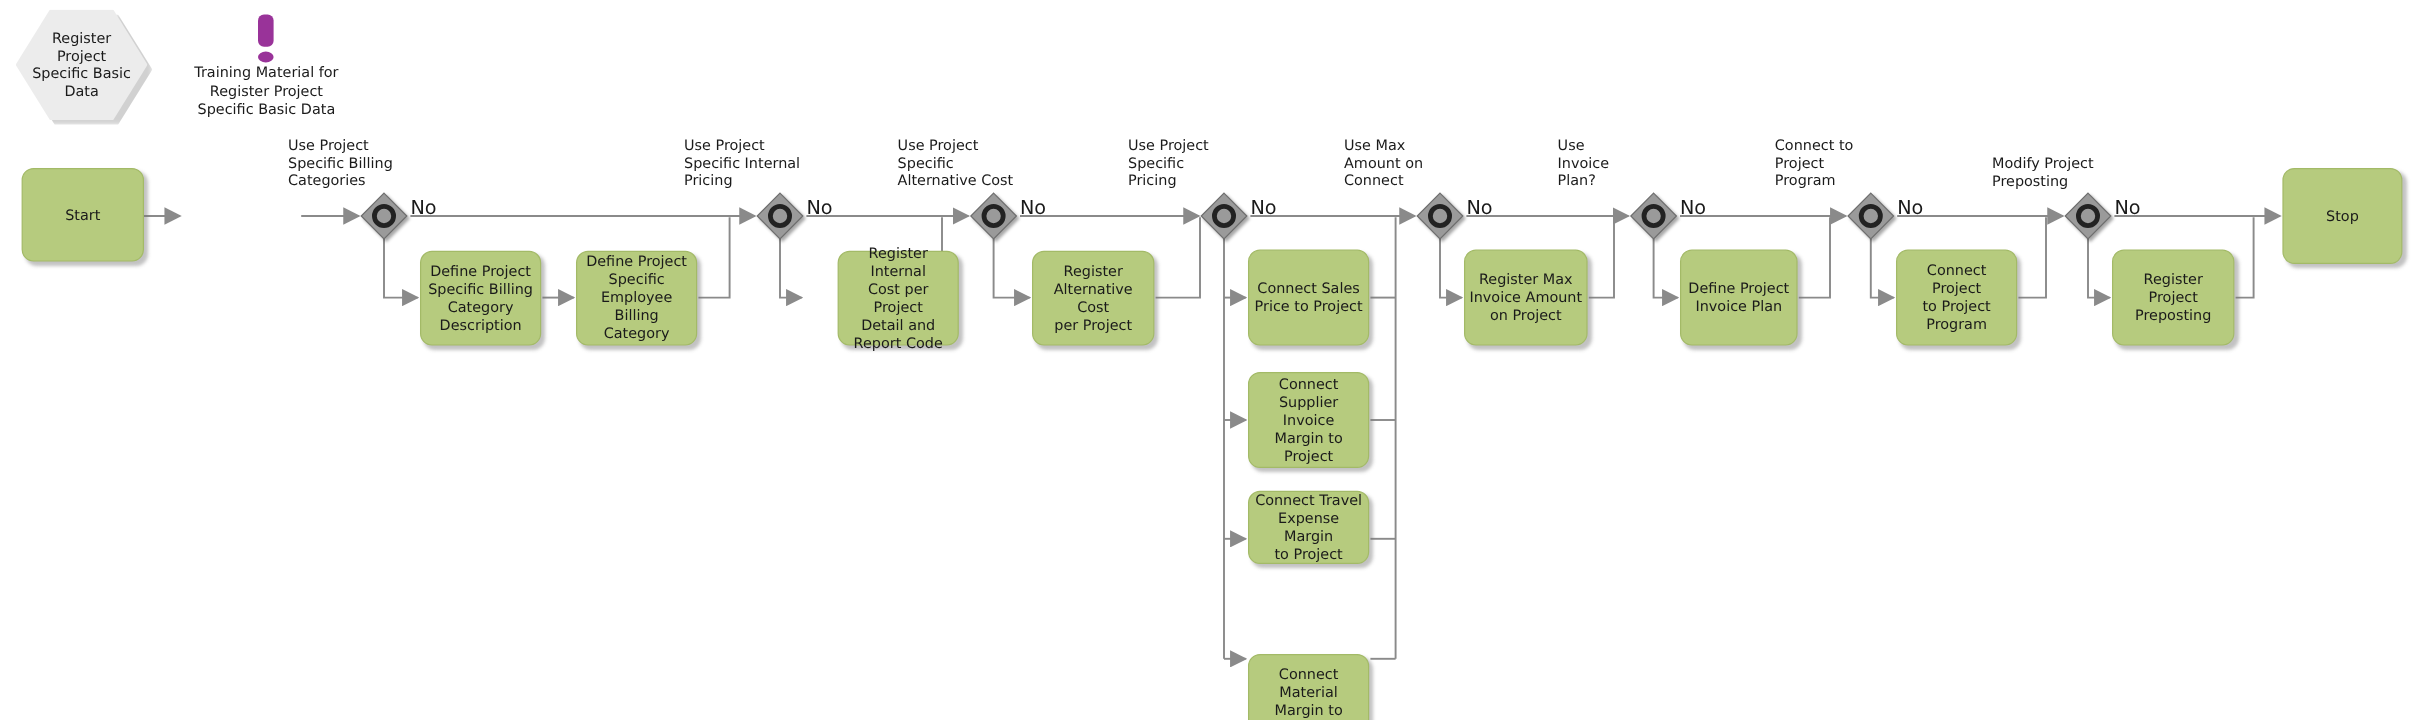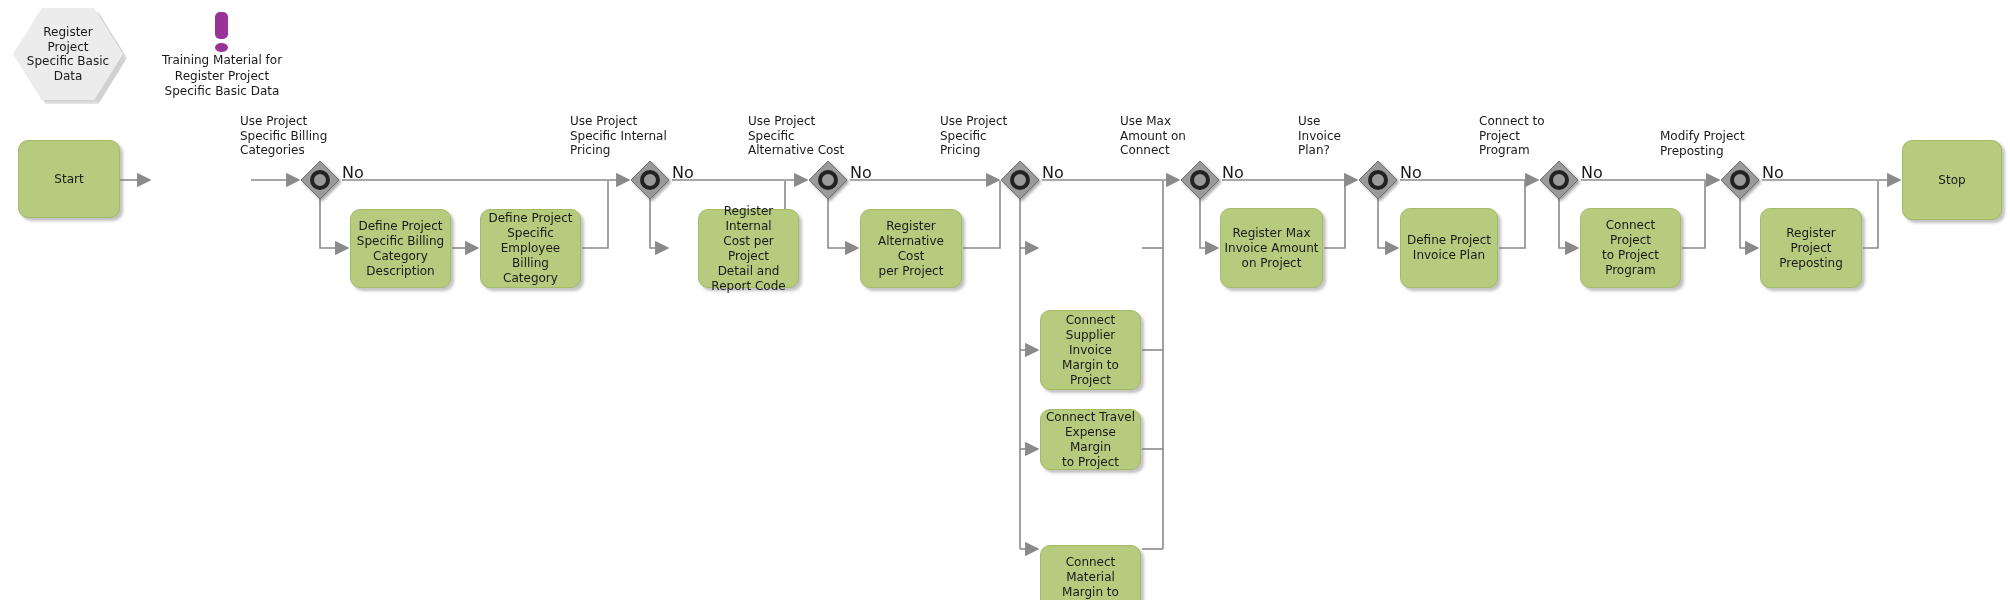--- a/index.html
+++ b/index.html
@@ -138,20 +138,22 @@
 Specific
 Employee Billing
 Category</div>
   <div class="activity" style="left:670px;top:209px;width:101px;height:79px;margin-left:28px;">Register Internal
 Cost per Project
 Detail and
 Report Code</div>
   <div class="activity" style="left:860px;top:209px;width:102px;height:79px;">Register
 Alternative Cost
 per Project</div>
+  <div class="activity" style="left:1040px;top:208px;width:101px;height:80px;">Connect Sales
+Price to Project</div>
   <div class="activity" style="left:1040px;top:310px;width:101px;height:80px;">Connect
 Supplier Invoice
 Margin to
 Project</div>
   <div class="activity" style="left:1040px;top:409px;width:101px;height:61px;">Connect Travel
 Expense Margin
 to Project</div>
   <div class="activity" style="left:1040px;top:509px;width:101px;height:79px;margin-top:36px;">Connect Material
 Margin to
 Project</div>

